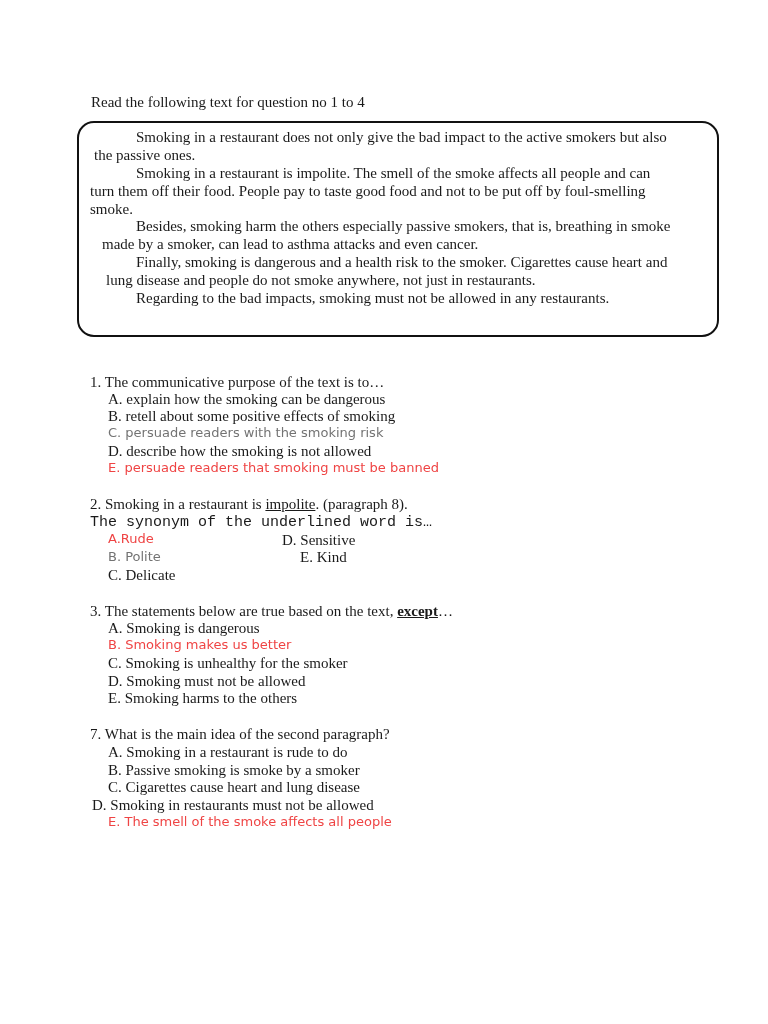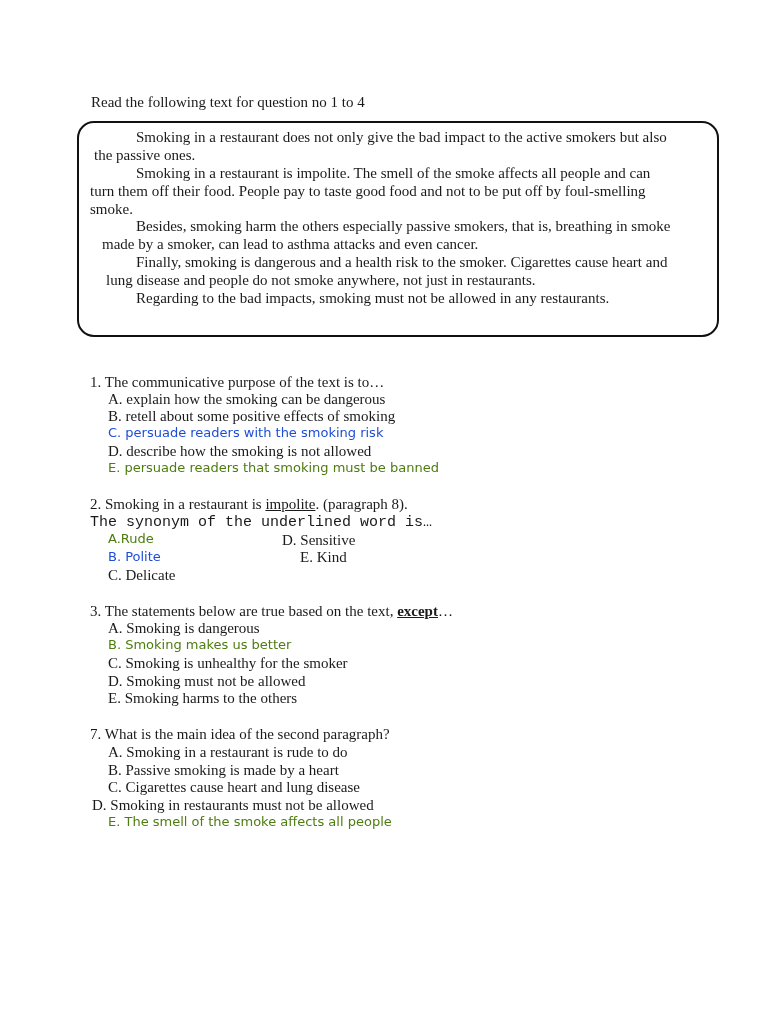--- a/index.html
+++ b/index.html
@@ -2,22 +2,22 @@
 <html><head>
 <meta charset="utf-8">
 <style>
   html, body { margin: 0; padding: 0; }
   body {
     width: 768px; height: 1024px; background: #ffffff; position: relative;
     overflow: hidden; color: #1a1a1a;
   }
   .serif { font-family: "Liberation Serif", "DejaVu Serif", serif; font-size: 15px; }
   .sans { font-family: "DejaVu Sans", "Liberation Sans", sans-serif; font-size: 13px; }
-  .blue { color: #4d7c0f; }
-  .gray-sans { color: #1d4ed8; }
+  .blue { color: #ef4444; }
+  .gray-sans { color: #737373; }
   .abs { position: absolute; white-space: nowrap; }
   #intro { left: 91px; top: 94px; }
   #passage-box {
     position: absolute; left: 77px; top: 121px; width: 642px; height: 216px;
     border: 2.5px solid #111; border-radius: 17px; box-sizing: border-box;
   }
   .pline { position: absolute; white-space: nowrap; }
   .q { position: absolute; white-space: nowrap; }
   .u { text-decoration: underline; }
   .bu { text-decoration: underline; font-weight: bold; }
@@ -65,17 +65,17 @@
   <div class="q serif" style="left:108px; top:620px;">A. Smoking is dangerous</div>
   <div class="q sans blue" style="left:108px; top:637px;">B. Smoking makes us better</div>
   <div class="q serif" style="left:108px; top:655px;">C. Smoking is unhealthy for the smoker</div>
   <div class="q serif" style="left:108px; top:673px;">D. Smoking must not be allowed</div>
   <div class="q serif" style="left:108px; top:690px;">E. Smoking harms to the others</div>
 </div>
 
 <div>
   <div class="q serif" style="left:90px; top:726px;">7. What is the main idea of the second paragraph?</div>
   <div class="q serif" style="left:108px; top:744px;">A. Smoking in a restaurant is rude to do</div>
-  <div class="q serif" style="left:108px; top:762px;">B. Passive smoking is made by a heart</div>
+  <div class="q serif" style="left:108px; top:762px;">B. Passive smoking is smoke by a smoker</div>
   <div class="q serif" style="left:108px; top:779px;text-align:center;">C. Cigarettes cause heart and lung disease</div>
   <div class="q serif" style="left:92px; top:797px;">D. Smoking in restaurants must not be allowed</div>
   <div class="q sans blue" style="left:108px; top:814px;">E. The smell of the smoke affects all people</div>
 </div>
 
 </body></html>

